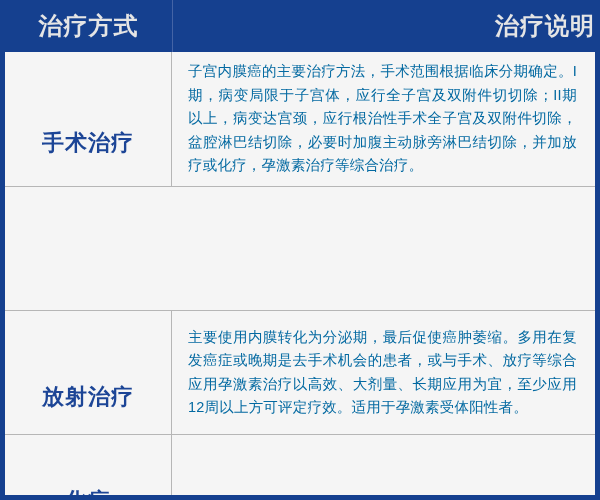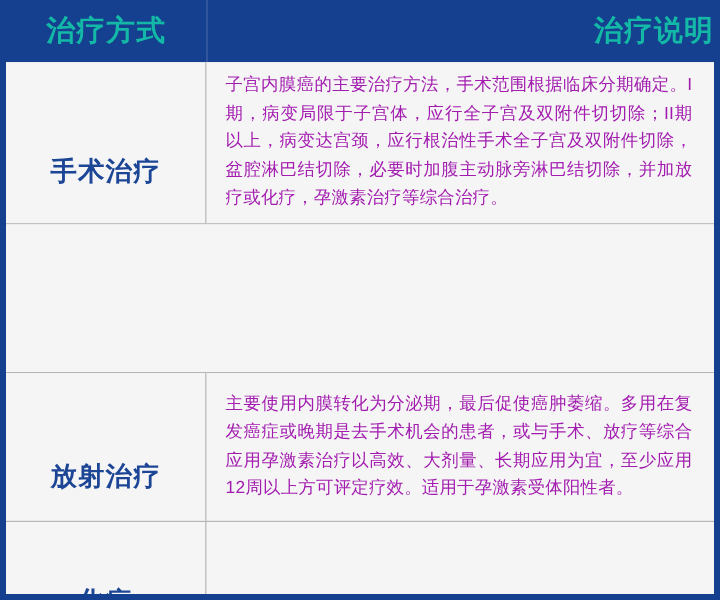--- a/index.html
+++ b/index.html
@@ -32,21 +32,21 @@
     display: flex;
     align-items: center;
     color: #ffffff;
   }
   .th {
     font-family: "Liberation Serif", "DejaVu Serif", serif;
     font-weight: bold;
     font-size: 24px;
     letter-spacing: 1px;
     text-align: center;
-    color: #14b8a6;
+    color: #e5e5e5;
     line-height: 1;
   }
   .th-method {
     flex: 0 0 167px;
     border-right: 1px solid #4464a6;
     height: 100%;
     display: flex;
     align-items: center;
     justify-content: center;
   }
@@ -103,21 +103,21 @@
     flex: 1 1 auto;
     display: flex;
     align-items: center;
     box-sizing: border-box;
     padding: 8px 18px 8px 16px;
   }
   .desc-text {
     font-family: "Liberation Sans", "DejaVu Sans", sans-serif;
     font-size: 14.5px;
     line-height: 1.62;
-    color: #a21caf;
+    color: #0369a1;
     text-align: justify;
     text-justify: inter-ideograph;
     letter-spacing: 0.2px;
     width: 100%;
   }
 </style>
 </head>
 <body>
 
 <div id="treatment-table">

